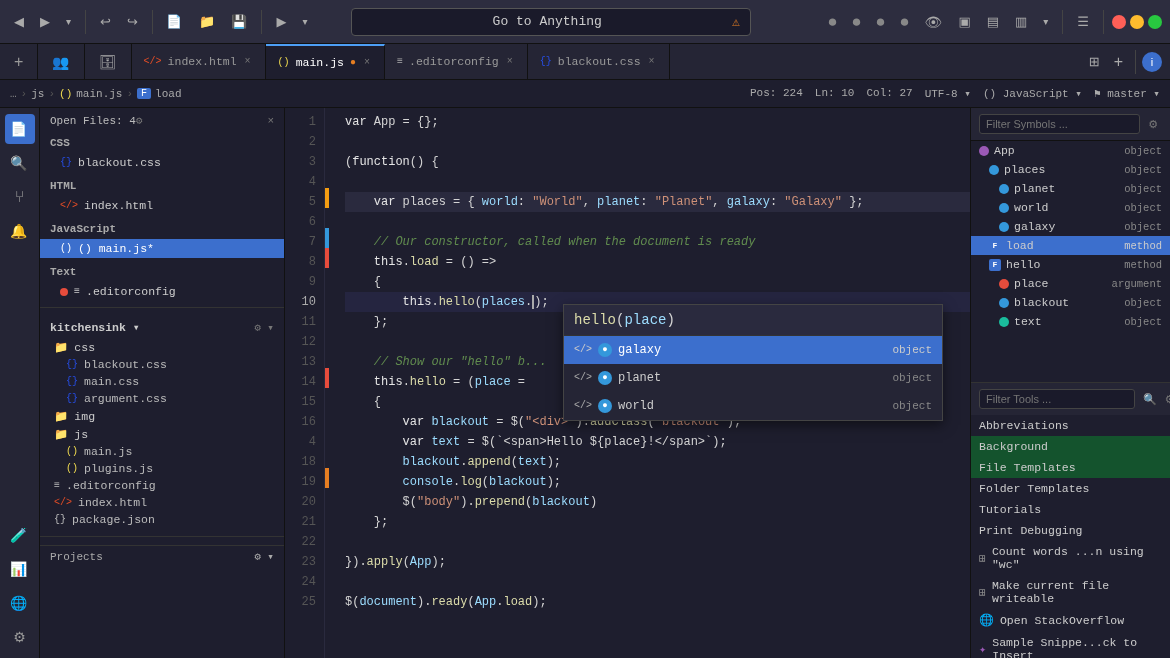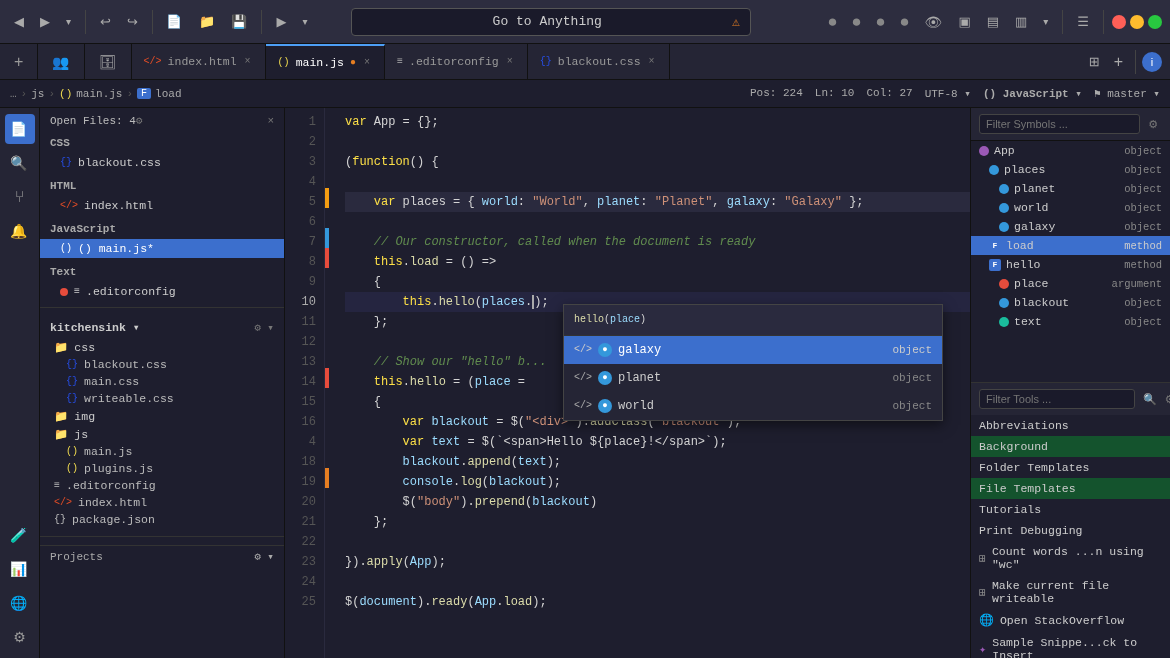--- a/index.html
+++ b/index.html
@@ -60,31 +60,31 @@
     
     .editor { flex: 1; background: #1e1e2e; display: flex; flex-direction: column; overflow: hidden; position: relative; }
     .code-area { flex: 1; overflow: auto; display: flex; position: relative; }
     .line-numbers { width: 40px; background: #1e1e2e; padding: 0; text-align: right; color: #555; font-size: 12px; line-height: 20px; padding-top: 4px; flex-shrink: 0; border-right: 1px solid #2a2a3e; user-select: none; }
     .line-numbers div { padding-right: 8px; height: 20px; }
     .line-numbers div.current { color: #aaa; }
     .code-content { flex: 1; padding: 4px 0 4px 12px; font-size: 12px; line-height: 20px; color: #ccc; overflow-x: auto; position: relative; }
     .code-line { height: 20px; white-space: pre; display: flex; align-items: center; }
     .code-line.highlighted { background: #2a2a3e; }
     .code-line.cursor-line { background: #252540; }
-    .kw { color: #fde047; }
+    .kw { color: #e5e5e5; }
     .fn { color: #dcdcaa; }
     .str { color: #ce9178; }
     .var-name { color: #9cdcfe; }
     .prop { color: #9cdcfe; }
     .comment { color: #608b4e; font-style: italic; }
     .punc { color: #d4d4d4; }
 
     
     .autocomplete { position: absolute; top: 296px; left: 540px; background: #252535; border: 1px solid #444; z-index: 100; min-width: 380px; box-shadow: 0 4px 12px rgba(0,0,0,0.5); }
-    .ac-header { padding: 5px 10px; font-size: 10px; color: #ddd; background: #2a2a3e; border-bottom: 1px solid #333; }
+    .ac-header { padding: 5px 10px; font-size: 14px; color: #ddd; background: #2a2a3e; border-bottom: 1px solid #333; }
     .ac-item { padding: 4px 10px; font-size: 12px; display: flex; align-items: center; justify-content: space-between; cursor: pointer; }
     .ac-item.selected { background: #3c6fcd; color: #fff; }
     .ac-item .ac-left { display: flex; align-items: center; gap: 6px; }
     .ac-icon { width: 14px; height: 14px; border-radius: 50%; font-size: 9px; display: flex; align-items: center; justify-content: center; color: #fff; font-weight: bold; flex-shrink: 0; }
     .ac-icon-dot { background: #3498db; border-radius: 50%; }
     .ac-type { color: #888; font-size: 11px; }
     .ac-source { color: #888; font-size: 10px; padding: 1px 10px 3px; }
 
     
     .right-panel { width: 200px; background: #1e1e2e; border-left: 1px solid #111; display: flex; flex-direction: column; flex-shrink: 0; overflow: hidden; }
@@ -202,21 +202,21 @@
   <span style="color:#f0db4f;">()</span>
   <span style="color:#aaa;">main.js</span>
   <span class="bc-sep">›</span>
   <span style="background:#3c6fcd; color:#fff; padding:0 4px; border-radius:2px; font-size:10px;">F</span>
   <span style="color:#aaa;">load</span>
   <div class="status-right">
     <span>Pos: 224</span>
     <span>Ln: 10</span>
     <span>Col: 27</span>
     <span>UTF-8 ▾</span>
-    <span style="color:#aaa;font-weight:bold;">() JavaScript ▾</span>
+    <span style="color:#aaa;">() JavaScript ▾</span>
     <span style="color:#aaa;">⚑ master ▾</span>
   </div>
 </div>
 
 <div class="main">
 
   <div class="icon-strip">
     <button class="icon-strip-btn active" title="Files">
       <span>📄</span>
     </button>
@@ -301,21 +301,21 @@
         <span style="color:#264de4; font-size:10px;">{}</span>
         <span>blackout.css</span>
       </div>
       <div class="proj-file">
         <span style="color:#264de4; font-size:10px;">{}</span>
         <span>main.css</span>
         <span class="dot dot-red" style="margin-left:4px;"></span>
       </div>
       <div class="proj-file">
         <span style="color:#264de4; font-size:10px;">{}</span>
-        <span>writeable.css</span>
+        <span>argument.css</span>
       </div>
 
       <div class="proj-folder">
         <span>📁</span>
         <span>img</span>
       </div>
 
       <div class="proj-folder">
         <span>📁</span>
         <span>js</span>
@@ -569,27 +569,27 @@
         <span style="color:#888; font-size:11px; margin-left:4px;">🔍</span>
         <button class="toolbar-btn" style="font-size:11px; color:#777; padding:2px 4px;">⚙</button>
       </div>
       <div style="overflow-y:auto; flex:1;">
         <div class="tool-item">
           <span>Abbreviations</span>
         </div>
         <div class="tool-item highlighted">
           <span>Background</span>
         </div>
-        <div class="tool-item">
-          <span>Folder Templates</span>
-        </div>
         <div class="tool-item highlighted">
           <span>File Templates</span>
         </div>
         <div class="tool-item">
+          <span>Folder Templates</span>
+        </div>
+        <div class="tool-item">
           <span>Tutorials</span>
         </div>
         <div class="tool-item">
           <span>Print Debugging</span>
         </div>
         <div class="tool-item">
           <span style="color:#888;">⊞</span>
           <span>Count words ...n using "wc"</span>
         </div>
         <div class="tool-item">

